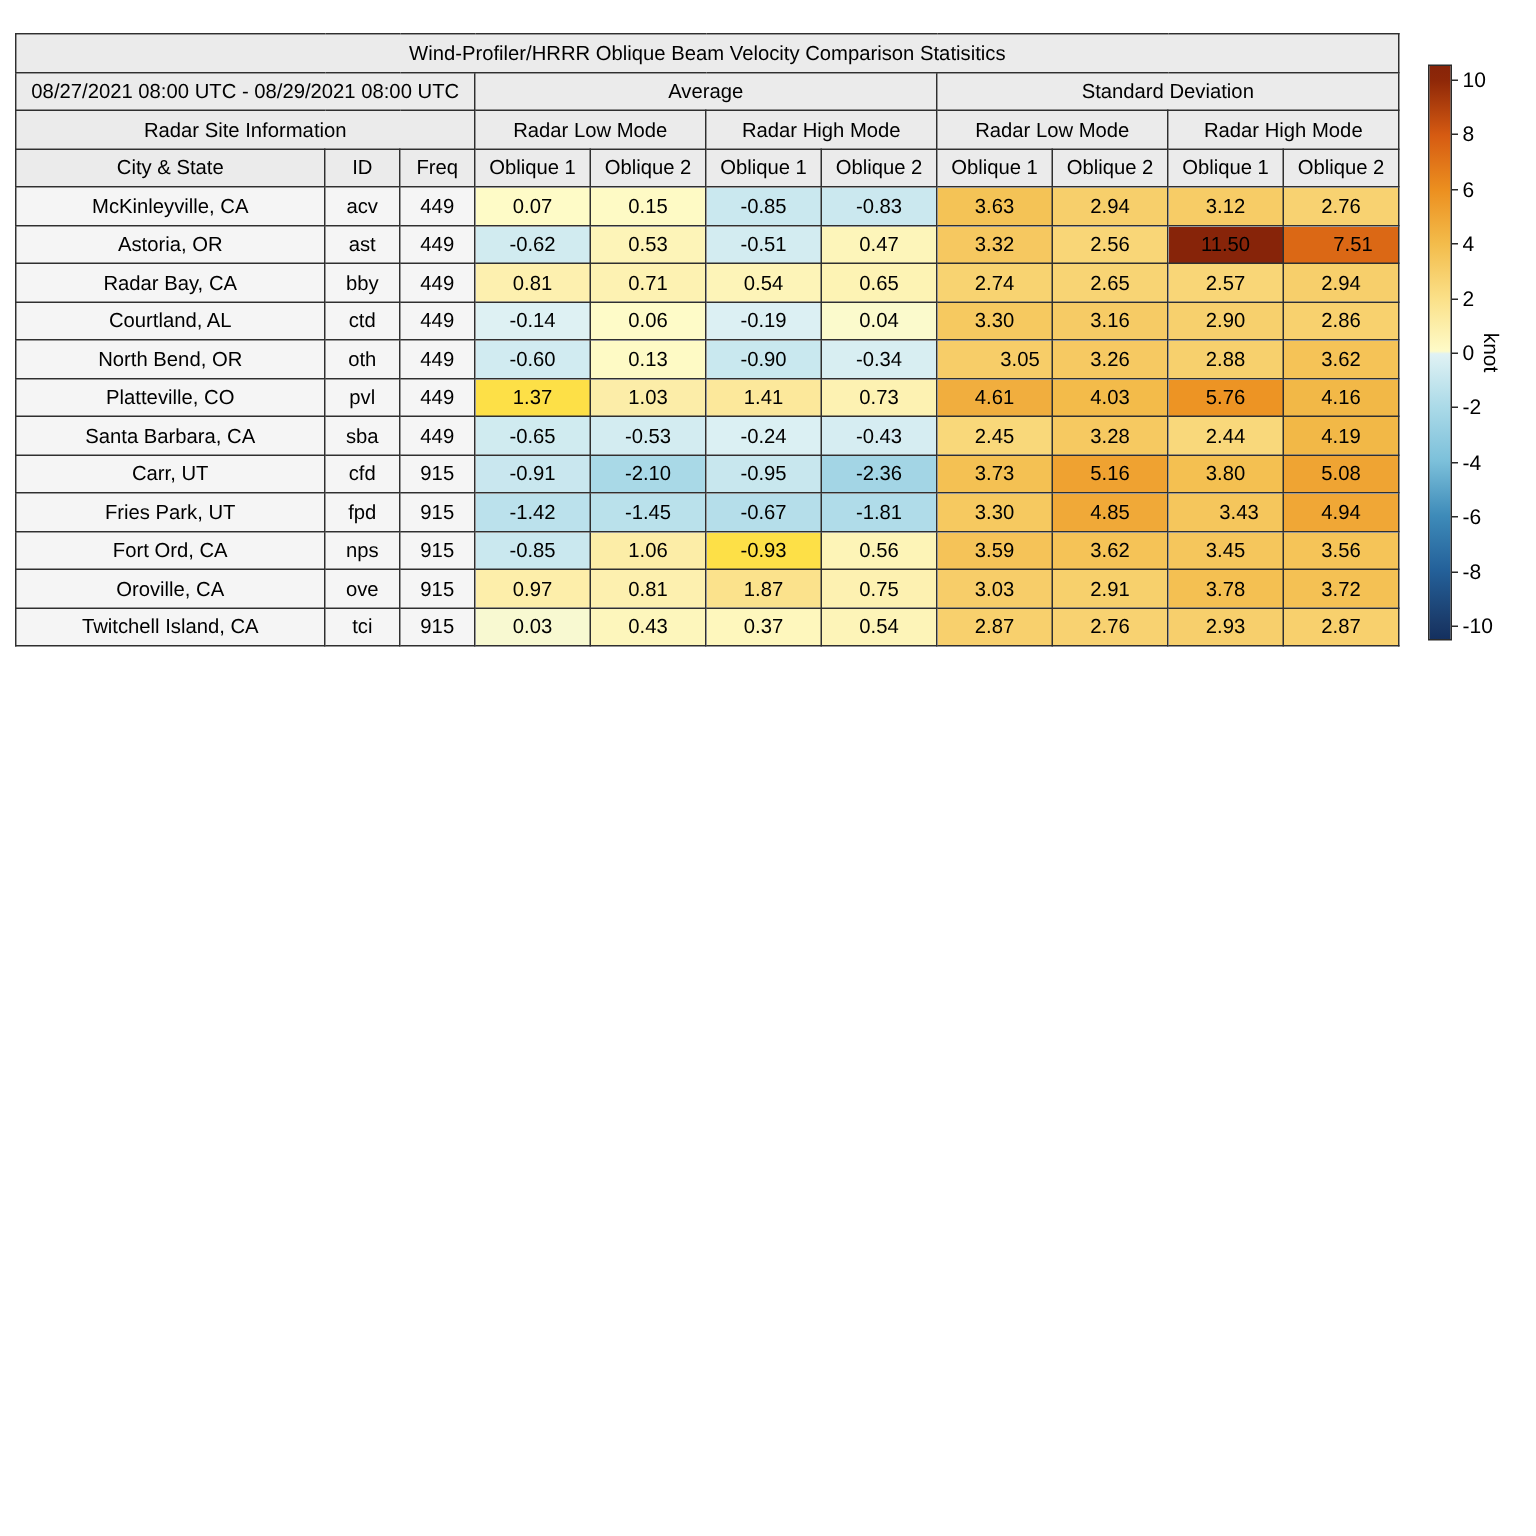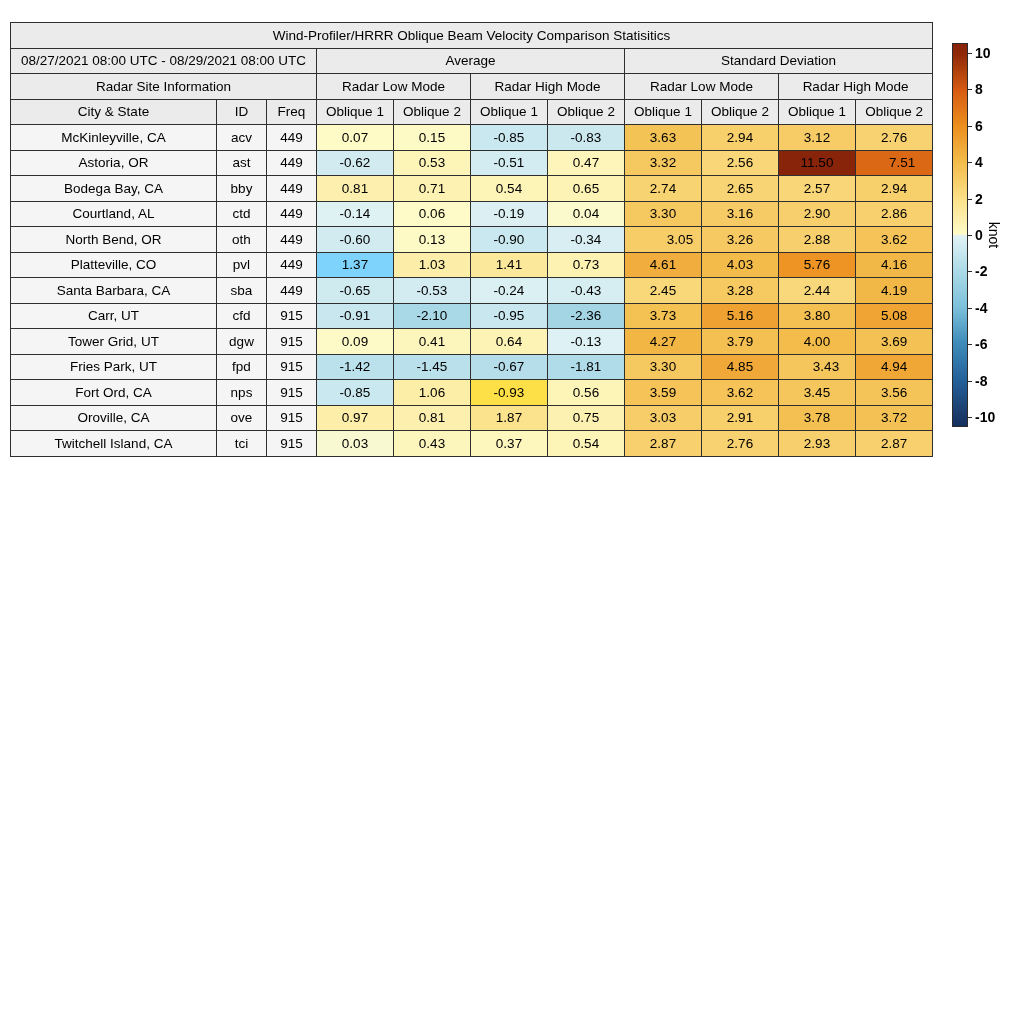--- a/index.html
+++ b/index.html
@@ -26,21 +26,21 @@
   .colorbar { position:absolute; left:952px; top:31px; width:72px; height:384px; }
   .cb-bar {
     position:absolute; left:0; top:0; width:16px; height:384px;
     box-sizing:border-box; border:1px solid #2b2b2b;
   }
   .cb-tick {
     position:absolute; left:16px; width:4px; height:1px; background:#2b2b2b;
   }
   .cb-ticklabel {
     position:absolute; left:23px; font-size:14px; line-height:14px;
-    transform:translateY(-50%); white-space:nowrap;font-weight:bold;
+    transform:translateY(-50%); white-space:nowrap;
   }
   .cb-unit {
     position:absolute; left:34px; top:192px; font-size:14px;
     writing-mode:vertical-rl; transform:translateY(-50%); white-space:nowrap;
   }
 </style>
 </head>
 <body>
 
 <div class="fig">
@@ -110,21 +110,21 @@
           <td class="val" style="background: rgb(209, 235, 240);">-0.62</td>
           <td class="val" style="background: rgb(253, 244, 184);">0.53</td>
           <td class="val" style="background: rgb(211, 236, 241);">-0.51</td>
           <td class="val" style="background: rgb(253, 245, 186);">0.47</td>
           <td class="val" style="background: rgb(246, 200, 96);">3.32</td>
           <td class="val" style="background: rgb(249, 214, 119);">2.56</td>
           <td class="val" style="background: rgb(135, 36, 9);">11.50</td>
           <td class="val" style="background: rgb(219, 104, 21); padding-left: 16px;">7.51</td>
         </tr>
         <tr>
-          <td class="site">Bodega Bay, CA</td>
+          <td class="site">Radar Bay, CA</td>
           <td class="site">bby</td>
           <td class="site">449</td>
           <td class="val" style="background: rgb(253, 240, 175);">0.81</td>
           <td class="val" style="background: rgb(253, 242, 178);">0.71</td>
           <td class="val" style="background: rgb(253, 244, 184);">0.54</td>
           <td class="val" style="background: rgb(253, 243, 180);">0.65</td>
           <td class="val" style="background: rgb(248, 211, 113);">2.74</td>
           <td class="val" style="background: rgb(248, 212, 116);">2.65</td>
           <td class="val" style="background: rgb(249, 214, 119);">2.57</td>
           <td class="val" style="background: rgb(247, 207, 107);">2.94</td>
@@ -152,21 +152,21 @@
           <td class="val" style="background: rgb(216, 238, 242);">-0.34</td>
           <td class="val" style="background: rgb(247, 205, 104); padding-left: 34px;">3.05</td>
           <td class="val" style="background: rgb(246, 201, 98);">3.26</td>
           <td class="val" style="background: rgb(247, 208, 109);">2.88</td>
           <td class="val" style="background: rgb(245, 195, 87);">3.62</td>
         </tr>
         <tr>
           <td class="site">Platteville, CO</td>
           <td class="site">pvl</td>
           <td class="site">449</td>
-          <td class="val" style="background: #7dd3fc;">1.37</td>
+          <td class="val" style="background: #fde047;">1.37</td>
           <td class="val" style="background: rgb(252, 237, 168);">1.03</td>
           <td class="val" style="background: rgb(252, 232, 155);">1.41</td>
           <td class="val" style="background: rgb(253, 242, 178);">0.73</td>
           <td class="val" style="background: rgb(241, 174, 62);">4.61</td>
           <td class="val" style="background: rgb(243, 187, 74);">4.03</td>
           <td class="val" style="background: rgb(237, 148, 36);">5.76</td>
           <td class="val" style="background: rgb(242, 184, 71);">4.16</td>
         </tr>
         <tr>
           <td class="site">Santa Barbara, CA</td>
@@ -186,33 +186,20 @@
           <td class="site">cfd</td>
           <td class="site">915</td>
           <td class="val" style="background: rgb(201, 231, 239);">-0.91</td>
           <td class="val" style="background: rgb(169, 217, 231);">-2.10</td>
           <td class="val" style="background: rgb(200, 231, 238);">-0.95</td>
           <td class="val" style="background: rgb(163, 213, 229);">-2.36</td>
           <td class="val" style="background: rgb(244, 193, 83);">3.73</td>
           <td class="val" style="background: rgb(239, 162, 49);">5.16</td>
           <td class="val" style="background: rgb(244, 192, 81);">3.80</td>
           <td class="val" style="background: rgb(239, 164, 51);">5.08</td>
-        </tr>
-        <tr>
-          <td class="site">Tower Grid, UT</td>
-          <td class="site">dgw</td>
-          <td class="site">915</td>
-          <td class="val" style="background: rgb(254, 250, 199);">0.09</td>
-          <td class="val" style="background: rgb(253, 246, 188);">0.41</td>
-          <td class="val" style="background: rgb(253, 243, 181);">0.64</td>
-          <td class="val" style="background: rgb(222, 241, 244);">-0.13</td>
-          <td class="val" style="background: rgb(242, 182, 69);">4.27</td>
-          <td class="val" style="background: rgb(244, 192, 81);">3.79</td>
-          <td class="val" style="background: rgb(243, 188, 75);">4.00</td>
-          <td class="val" style="background: rgb(244, 194, 84);">3.69</td>
         </tr>
         <tr>
           <td class="site">Fries Park, UT</td>
           <td class="site">fpd</td>
           <td class="site">915</td>
           <td class="val" style="background: rgb(187, 225, 236);">-1.42</td>
           <td class="val" style="background: rgb(186, 225, 235);">-1.45</td>
           <td class="val" style="background: rgb(181, 222, 234);">-0.67</td>
           <td class="val" style="background: rgb(176, 220, 233);">-1.81</td>
           <td class="val" style="background: rgb(246, 201, 96);">3.30</td>

